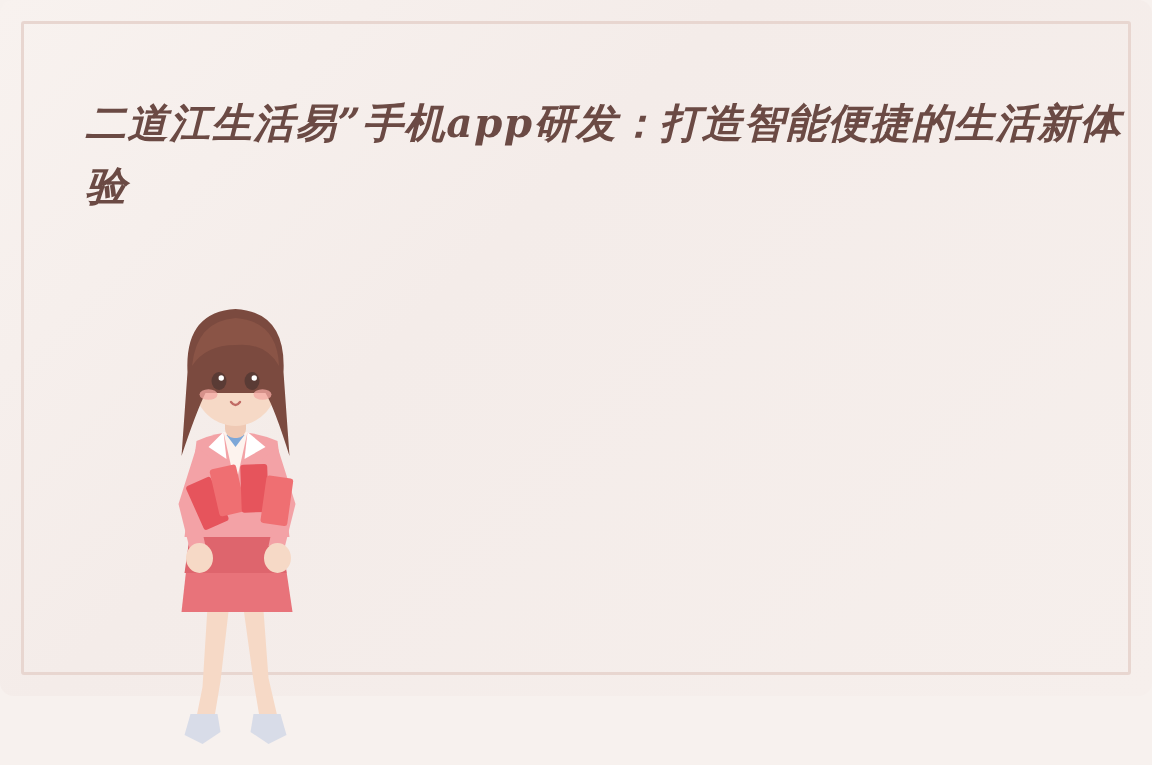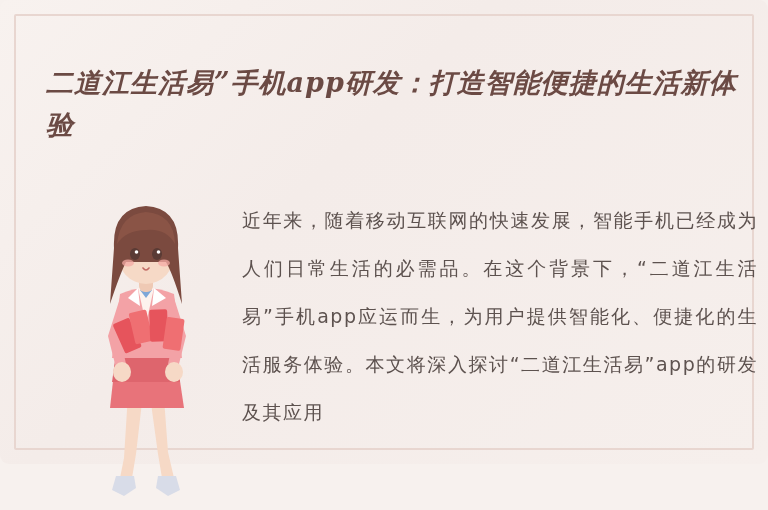--- a/index.html
+++ b/index.html
@@ -12,21 +12,21 @@
     background: #f7f1ee;
     font-family: "Liberation Sans", sans-serif;
     overflow: hidden;
   }
   .page {
     position: relative;
     width: 768px;
     height: 464px;
     background: linear-gradient(135deg, #f8f2ef 0%, #f4ece9 40%, #f6efec 100%);
     box-sizing: border-box;
-    padding: 18px 20px;
+    padding: 18px 31px;
     border-radius: 9px;
   }
   .frame {
     position: absolute;
     left: 14px;
     top: 14px;
     right: 14px;
     bottom: 14px;
     border: 2px solid #e8d6d0;
     border-radius: 2px;
@@ -128,16 +128,15 @@
         <circle cx="82.5" cy="66" r="1.8" fill="#ffffff"></circle>
         <circle cx="104.5" cy="66" r="1.8" fill="#ffffff"></circle>
 
         <ellipse cx="74" cy="77" rx="6" ry="3.5" fill="#f4a9a4" opacity="0.75"></ellipse>
         <ellipse cx="110" cy="77" rx="6" ry="3.5" fill="#f4a9a4" opacity="0.75"></ellipse>
 
         <path d="M89 82 Q92 86 95 82" stroke="#c06a64" stroke-width="1.6" fill="none" stroke-linecap="round"></path>
       </svg>
     </div>
 
-    <div class="body-text">近年来，随着移动互联网的快速发展，智能手机已经成为人们日常生活的必需品。在这个背景下，“二道江生活易”手机app应运而生，为用户提供智能化、便捷化的生活服务体验。本文将深入探讨“二道江生活易”app的研发及其应用</div>
 
   </div>
 </div>
 
 </body></html>

